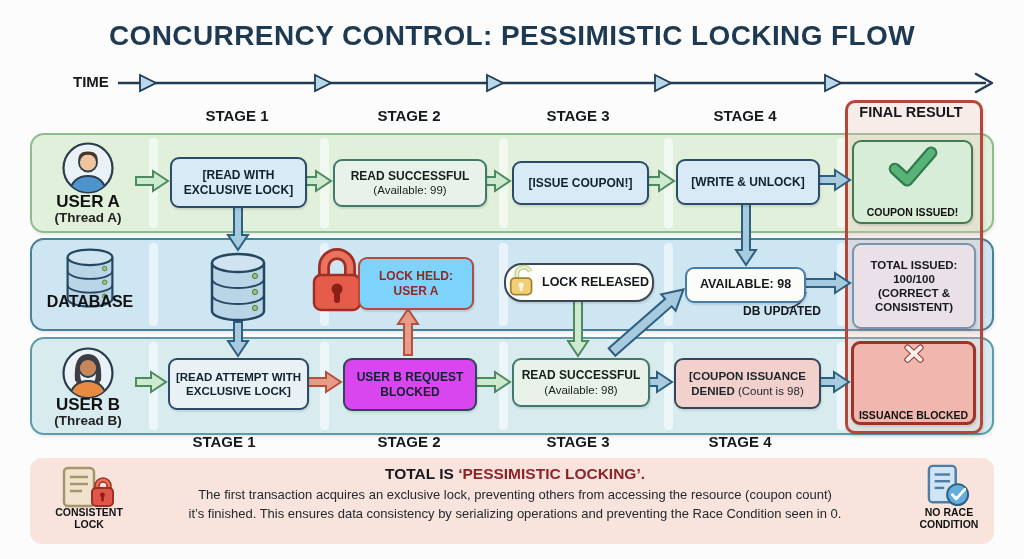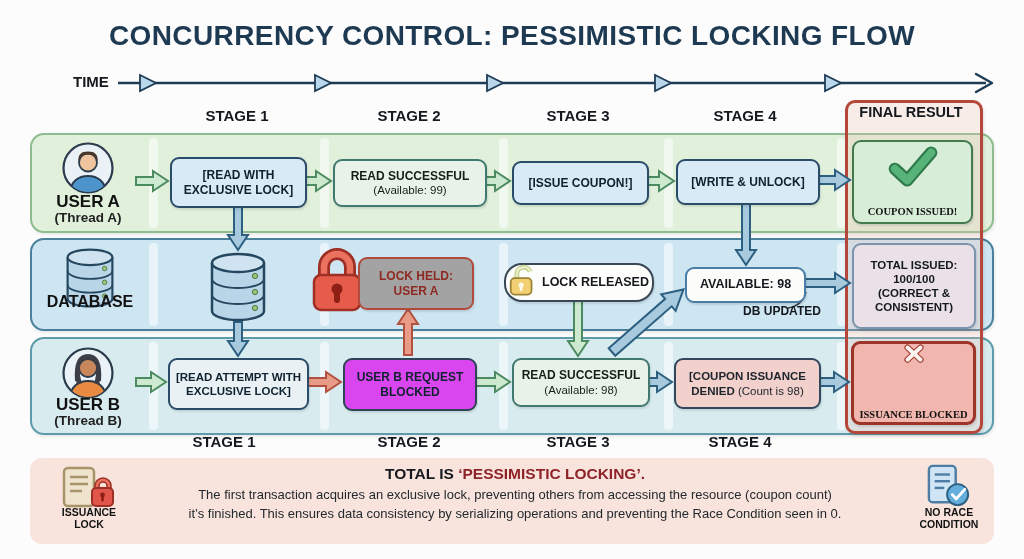--- a/index.html
+++ b/index.html
@@ -27,30 +27,30 @@
   
   .lane-name{width:120px;text-align:center;font-size:17px;font-weight:800;color:#111;z-index:4;}
   .lane-thread{width:120px;text-align:center;font-size:13.5px;font-weight:600;color:#222;z-index:4;}
   
   .box{position:absolute;display:flex;flex-direction:column;justify-content:center;align-items:center;
        text-align:center;border-radius:9px;z-index:4;box-shadow:1px 2px 2px rgba(0,0,0,.10);line-height:1.22;}
   .blue-box{background:#d8eaf6;border:2px solid #2a4c68;color:#10222f;}
   .white-blue-box{background:#e9f1f5;border:2px solid #2a4c68;color:#10222f;}
   .mint-box{background:#e9f2e9;border:2px solid #42796e;color:#132019;}
   .white-box{background:#d946ef;border:2px solid #2f4356;color:#10222f;}
-  .pink-box{background:#a3a3a3;border:2px solid #b24b3e;color:#8e2a22;}
+  .pink-box{background:#7dd3fc;border:2px solid #b24b3e;color:#8e2a22;}
   .denied-box{background:#f2d0cb;border:2px solid #33475c;color:#1c242c;}
   .b1{font-size:12px;font-weight:800;}
   .b2{font-size:11.5px;font-weight:400;}
   .pill{background:#fdfdfb;border:2px solid #3a4754;border-radius:18px;flex-direction:row;gap:7px;}
   .avail{background:#fcfcfa;border:2px solid #4a7ca8;}
   .total-box{background:#eae1e8;border:2px solid #7b93ad;color:#15191d;}
   .result-green{background:#d8edd8;border:2px solid #447a50;}
   .result-red{background:#f1b7ae;border:3px solid #9c3429;gap:27px;}
-  .result-label{font-size:10.5px;font-weight:800;color:#111;margin-top:19px;font-family:Liberation Serif, serif;}
+  .result-label{font-size:10.5px;font-weight:800;color:#111;margin-top:19px;}
   .db-updated{left:722px;top:304px;width:120px;text-align:center;font-size:12px;font-weight:800;z-index:4;}
   svg.overlay{position:absolute;left:0;top:0;z-index:3;}
   .icon{z-index:4;}
   
   .footer{left:30px;top:458px;width:964px;height:86px;background:#f8e4dd;border-radius:12px;z-index:1;}
   .f-head{left:120px;top:465px;width:790px;text-align:center;font-size:15.5px;font-weight:800;z-index:2;}
   .f-head .hl{color:#8e2328;}
   .f-body{width:790px;left:120px;text-align:center;font-size:13px;color:#23292e;z-index:2;}
   .badge-label{text-align:center;font-size:10.5px;font-weight:800;line-height:1.15;color:#111;z-index:2;}
 </style>
@@ -280,21 +280,21 @@
     <line x1="8" y1="11" x2="26" y2="11" stroke="#a8946a" stroke-width="2.5"></line>
     <line x1="8" y1="18" x2="26" y2="18" stroke="#a8946a" stroke-width="2.5"></line>
     <line x1="8" y1="25" x2="20" y2="25" stroke="#a8946a" stroke-width="2.5"></line>
     <path d="M35,23 v-3 a6,6 0 0 1 12,0 v3" fill="none" stroke="#9e2f24" stroke-width="5.5"></path>
     <path d="M35,23 v-3 a6,6 0 0 1 12,0 v3" fill="none" stroke="#ec7260" stroke-width="2.5"></path>
     <rect x="30" y="22" width="21" height="18" rx="4" fill="#e0564a" stroke="#9e2f24" stroke-width="2"></rect>
     <circle cx="40.5" cy="29" r="2.4" fill="#8e1f14"></circle>
     <rect x="39.2" y="30" width="2.6" height="5.5" rx="1.2" fill="#8e1f14"></rect>
   </svg>
   <div class="abs badge-label" style="left:48px;top:506px;width:82px">
-    <div>ISSUANCE</div>
+    <div>CONSISTENT</div>
     <div>LOCK</div>
   </div>
 
   <div class="abs f-head"><span>TOTAL IS </span><span class="hl">‘PESSIMISTIC LOCKING’.</span></div>
   <div class="abs f-body" style="top:487px">The first transaction acquires an exclusive lock, preventing others from accessing the resource (coupon count)</div>
   <div class="abs f-body" style="top:506px">it’s finished. This ensures data consistency by serializing operations and preventing the Race Condition seen in 0.</div>
 
   <svg class="abs icon" style="left:926px;top:464px" width="46" height="44" viewBox="0 0 48 46">
     <rect x="3" y="2" width="28" height="38" rx="4" fill="#cfe4f4" stroke="#4d7ca4" stroke-width="2.5"></rect>
     <line x1="9" y1="11" x2="25" y2="11" stroke="#4d7ca4" stroke-width="2.5"></line>

